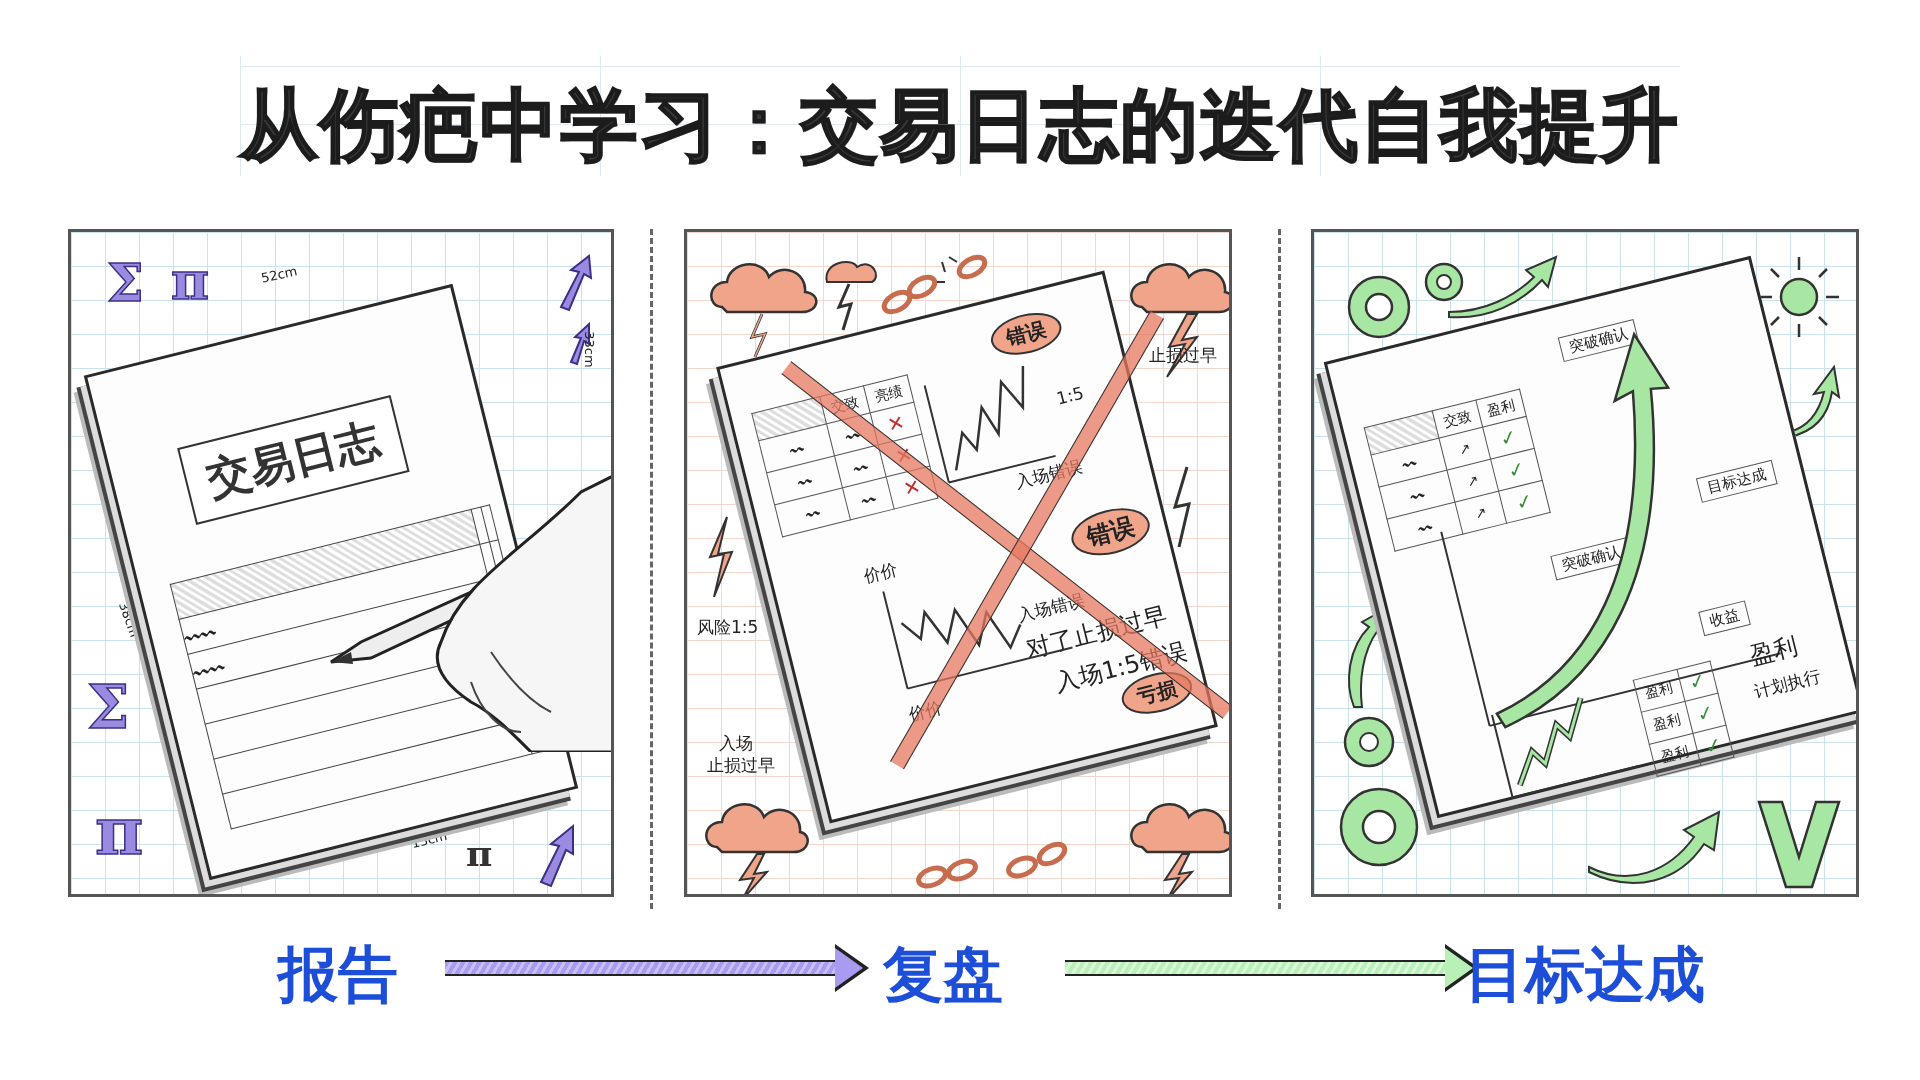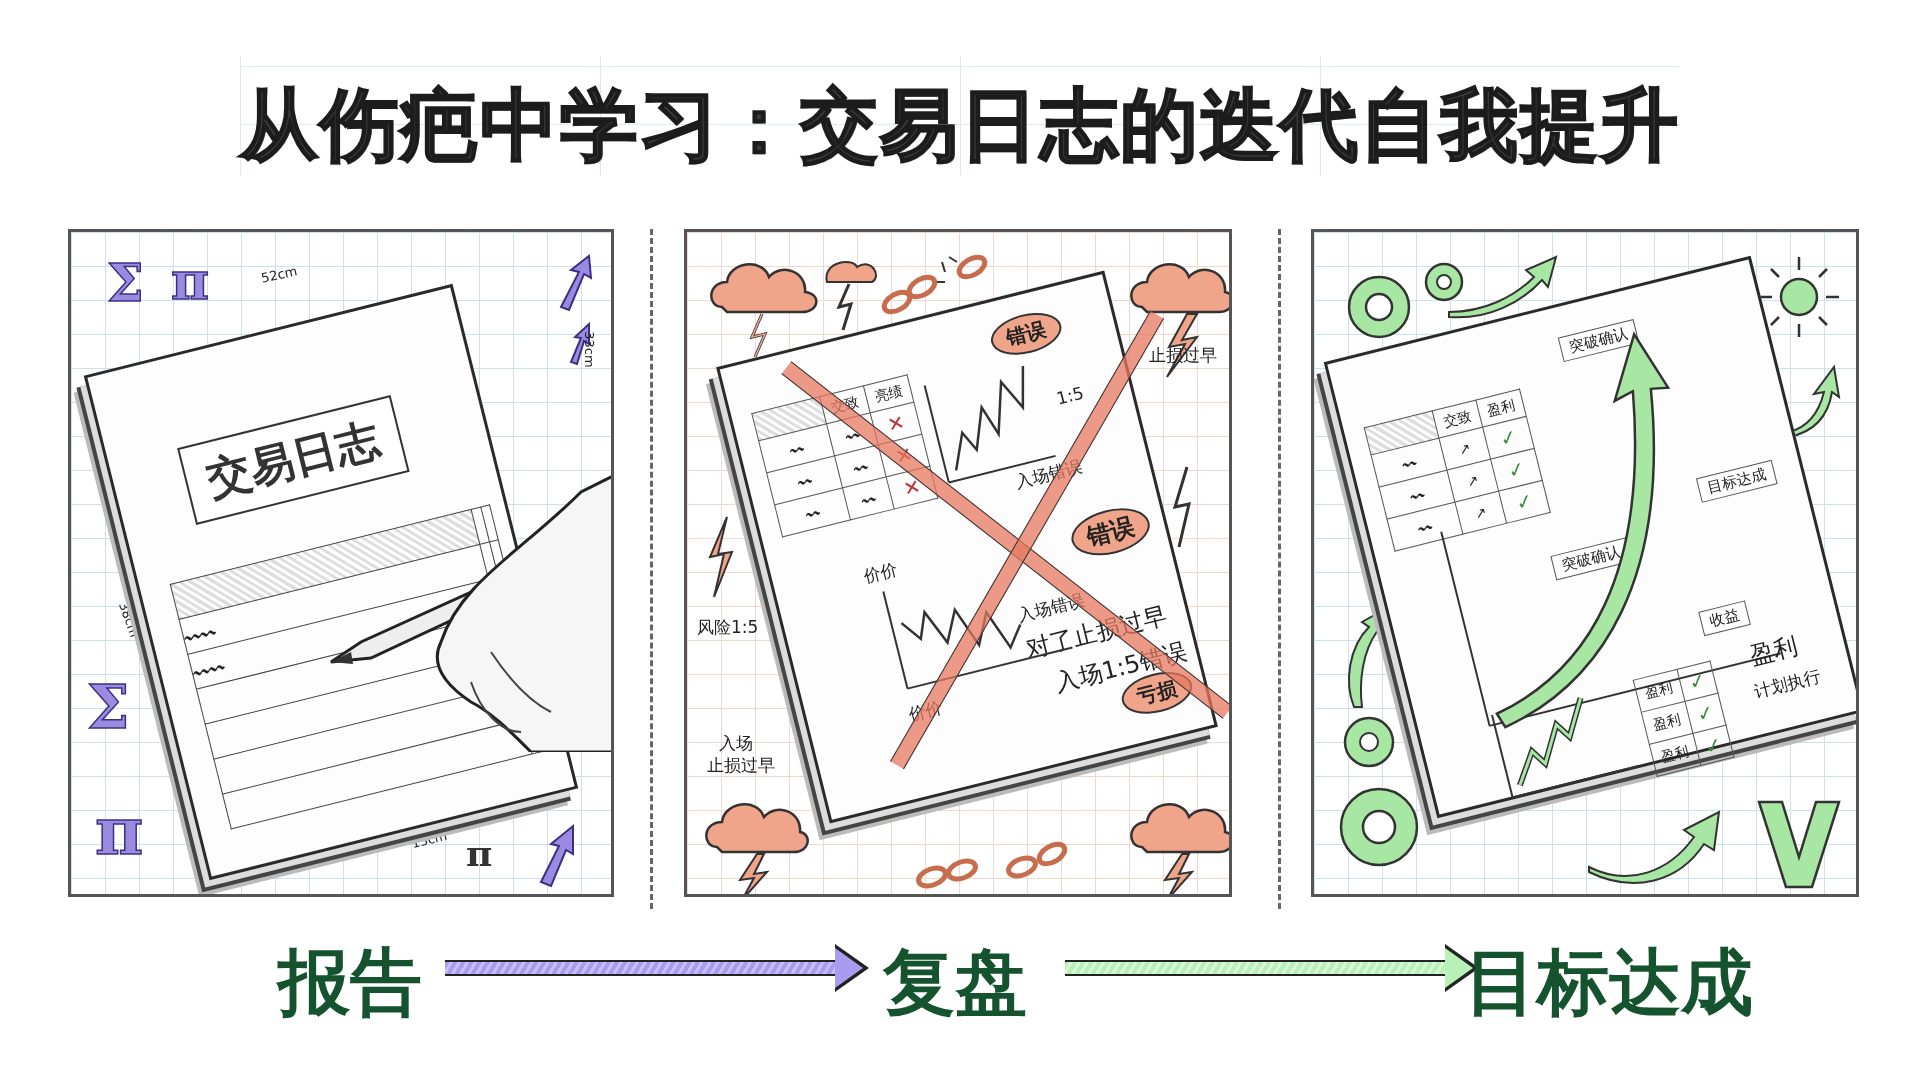--- a/index.html
+++ b/index.html
@@ -62,21 +62,21 @@
   .pill { position: absolute; padding: 4px 14px; border: 2px solid #333; border-radius: 50%;
     background: #f0a58a; font-size: 20px; font-weight: 700; color: #222; }
   .boxed { position: absolute; padding: 2px 8px; border: 1.5px solid #555; background: #fff; font-size: 15px; }
 
   .icon { position: absolute; }
   .sym { position: absolute; font-family: "DejaVu Serif", serif; color: #9b8be0; -webkit-text-stroke: 1.5px #3d2f86; font-weight: 700; }
 
   .red-slash { position: absolute; height: 16px; background: rgba(230,120,95,.75); border-top: 1.5px solid #333; border-bottom: 1.5px solid #333; }
 
   
-  .flow-label { position: absolute; top: 935px; font-size: 72px; font-weight: 700; color: #14532d; }
+  .flow-label { position: absolute; top: 935px; font-size: 60px; font-weight: 700; color: #1d4ed8; }
   .flow-arrow { position: absolute; top: 958px; height: 20px; }
   .flow-arrow .shaft { position: absolute; left: 0; top: 2px; height: 16px; border-top: 2.5px solid #222; border-bottom: 2.5px solid #222; }
   .flow-arrow .head { position: absolute; top: -14px; width: 0; height: 0;
     border-top: 24px solid transparent; border-bottom: 24px solid transparent; }
 </style>
 </head>
 <body>
 
 <div class="title-wrap">
   <div class="title-grid"></div>

